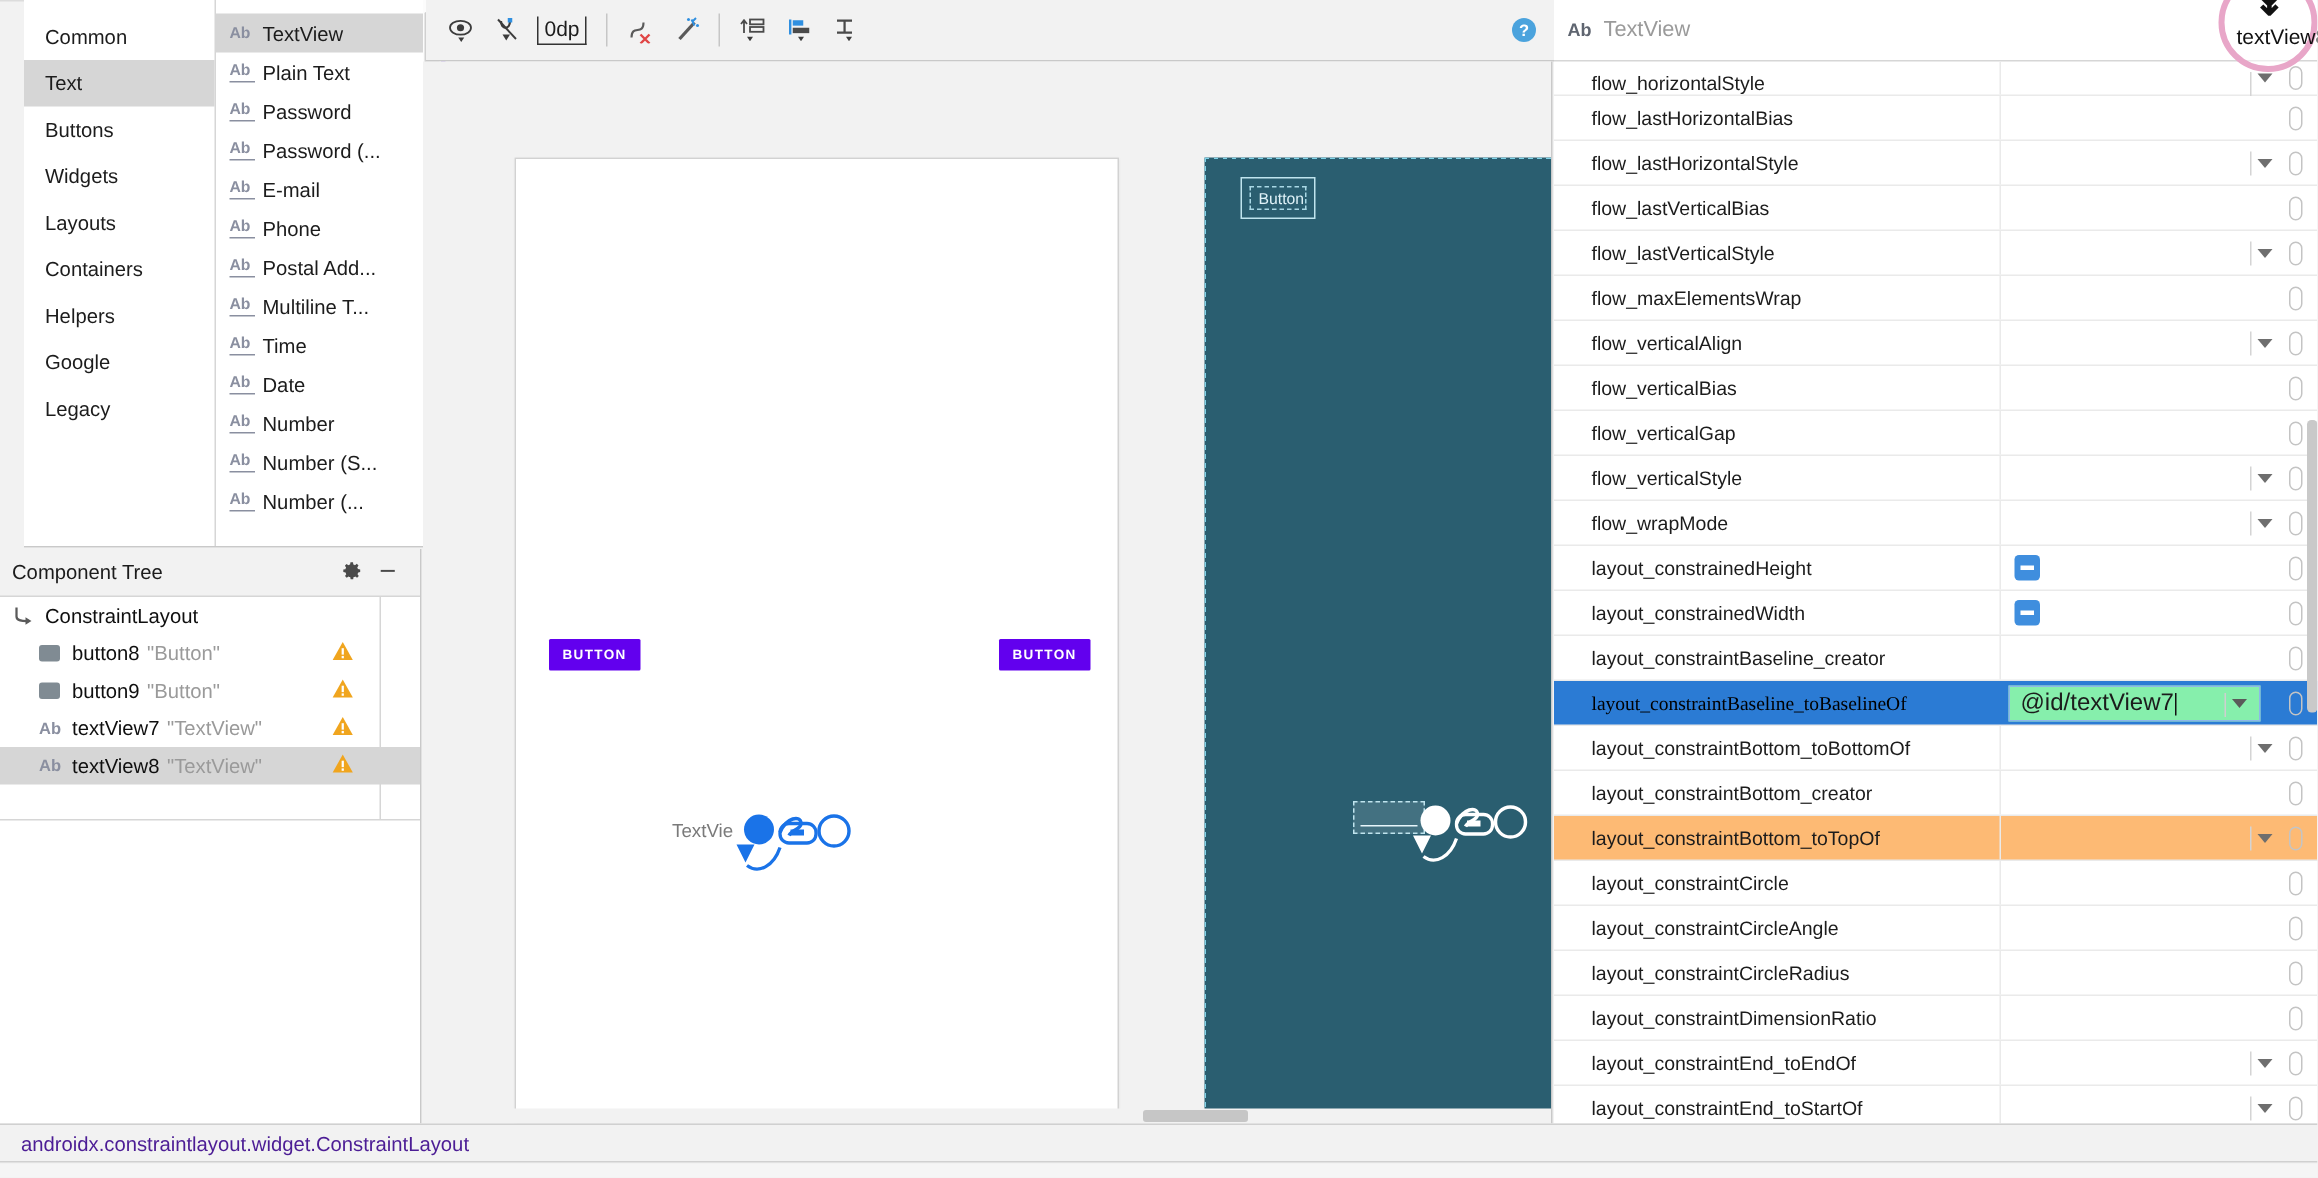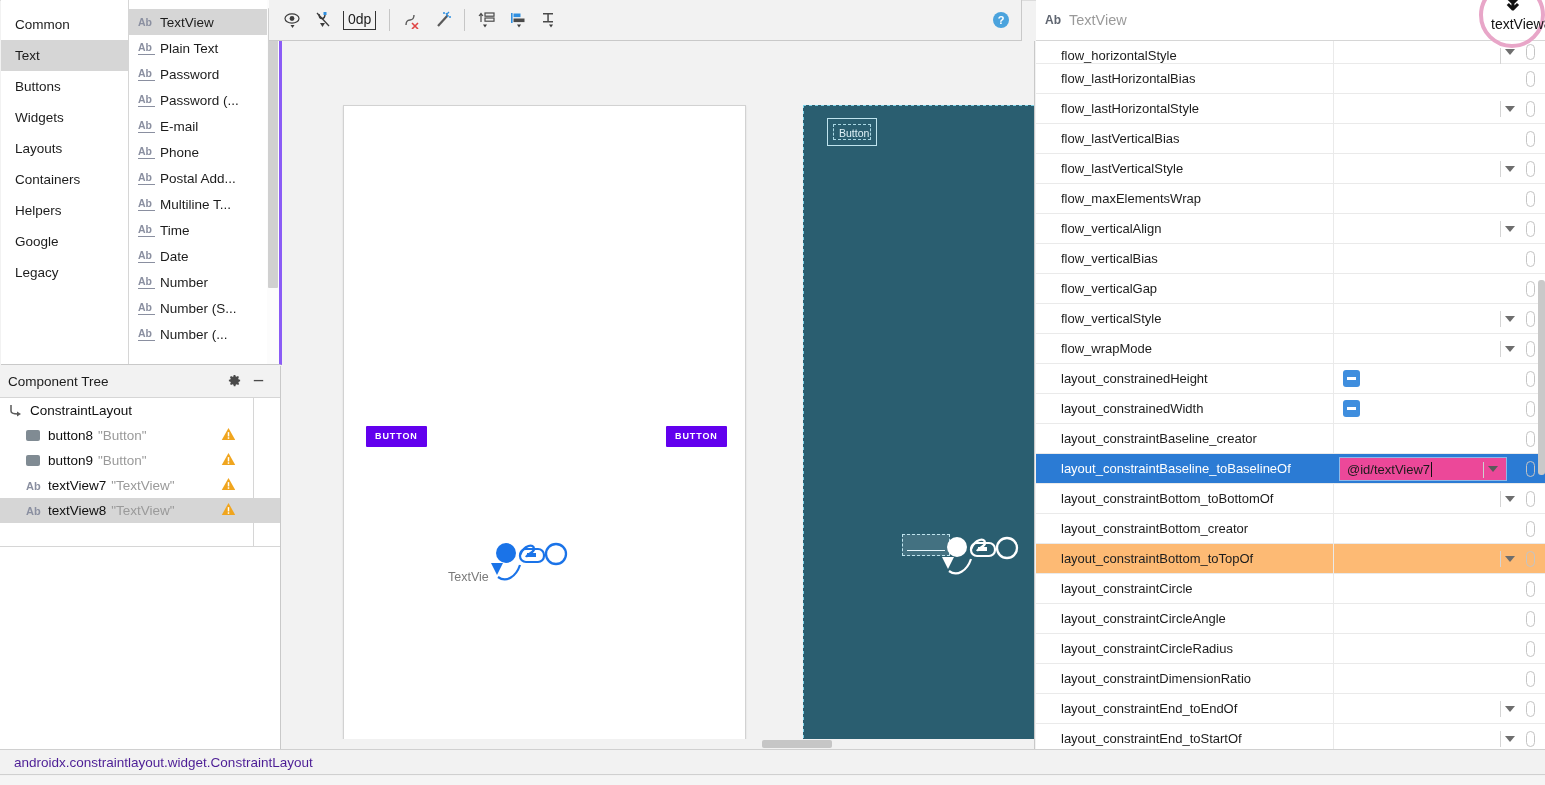--- a/index.html
+++ b/index.html
@@ -10,21 +10,21 @@
     background: #f2f2f2;
     font-family: "Liberation Sans", sans-serif;
     font-size: 13px;
     color: #1d1d1d;
     -webkit-font-smoothing: antialiased;
   }
   #root { position: relative; width: 1545px; height: 785px; }
 
   
   #palette {
-    position: absolute; left: 1px; top: 0; width: 281px; height: 365px;
+    position: absolute; left: 16px; top: 0; width: 281px; height: 365px;
     background: #ffffff;
     border-right: 3px solid #8b5cf6;
     border-bottom: 1px solid #c9c9c9;
     display: flex;
   }
   #palette-categories {
     width: 128px; height: 100%;
     background: #ffffff;
     border-right: 1px solid #d6d6d6;
     padding-top: 9px;
@@ -126,21 +126,21 @@
     padding-left: 14px;
     font-size: 13.5px;
     color: #4c1d95;
   }
   #bottom-strip {
     position:absolute; left:0; top:776px; width:1545px; height:9px; background:#f5f5f5;
   }
 
   
   #editor-toolbar {
-    position: absolute; left: 269px; top: 0; width: 753px; height: 41px;
+    position: absolute; left: 284px; top: 0; width: 753px; height: 41px;
     background: #f2f2f2;
     border-bottom: 1px solid #c9c9c9;
     display: flex; align-items: center;
     padding-left: 8px;
     gap: 0px;
   }
   .tb-btn {
     width: 31px; height: 30px;
     display: flex; align-items: center; justify-content: center;
     cursor: default; position: relative;
@@ -264,21 +264,21 @@
     padding-left: 25px;
     font-size: 13px; color:#1c1c1c; white-space:nowrap;
     overflow:hidden;
   }
   .attr-row .aval {
     flex: 1; height:100%; position:relative;
     border-left: 1px solid #eaeaea;
     display:flex; align-items:center; padding-left: 9px;
   }
   .attr-row.selected { background:#2b7bd4; }
-  .attr-row.selected .aname { color:#ffffff; }
+  .attr-row.selected .aname { color:#000000;font-family:Liberation Serif, serif; }
   .attr-row.selected .aval { border-left-color: transparent; }
   .attr-row.hover { background:#fdba74; }
 
   .chev {
     position:absolute; right: 30px; top: 50%; margin-top: -3px;
     width:0;height:0;border-left:5px solid transparent;border-right:5px solid transparent;
     border-top:6px solid #6e6e6e;
   }
   .chev-div {
     position:absolute; right: 44px; top: 7px; width:1px; height:16px; background:#d4d4d4;
@@ -290,25 +290,25 @@
   }
   .minus-box {
     width: 17px; height: 17px; border-radius: 3px; background:#3f8ede;
     display:flex; align-items:center; justify-content:center;
   }
   .minus-box i { display:block; width: 9px; height: 2.5px; background:#fff; }
 
   .edit-field {
     position:absolute; left: 5px; top: 3px;
     width: 168px; height: 24px;
-    background:#ec4899;
+    background:#86efac;
     border: 1.5px solid #8cb8e8;
     display:flex; align-items:center;
     padding-left: 7px;
-    font-size: 13px; color:#1c1c1c;
+    font-size: 16px; color:#1c1c1c;
   }
   .edit-field .caret {
     display:inline-block; width:1px; height:15px; background:#111; margin-left:1px;
   }
   .edit-chev {
     position:absolute; right: 8px; top: 50%; margin-top:-3px;
     width:0;height:0;border-left:5px solid transparent;border-right:5px solid transparent;
     border-top:6px solid #5a5a5a;
   }
   .edit-chev-div {
@@ -571,21 +571,21 @@
     </div>
     <div id="editor-toolbar-rightborder"></div>
   </div>
 
   <div id="design-area">
 
     <div id="design-device">
       <div class="mat-button" style="left:22px; top:320px;">BUTTON</div>
       <div class="mat-button" style="left:322px; top:320px;">BUTTON</div>
 
-      <div class="tv-design" style="left:104px; top:464px;">TextVie</div>
+      <div class="tv-design" style="left:104px; top:441px;">TextVie</div>
 
       <svg style="position:absolute; left:146px; top:429px;" width="96" height="50" viewBox="0 0 96 50">
         <circle cx="16" cy="18" r="10" fill="#1a73e8"></circle>
         <path d="M30 20 C34 10, 44 8, 44 14 C44 18, 38 18, 36 22" fill="none" stroke="#1a73e8" stroke-width="2.3"></path>
         <rect x="30" y="14" width="24" height="13" rx="6" fill="none" stroke="#1a73e8" stroke-width="2.2"></rect>
         <rect x="37" y="18" width="9" height="4" fill="#1a73e8"></rect>
         <circle cx="66" cy="19" r="10" fill="none" stroke="#1a73e8" stroke-width="2.3"></circle>
         <path d="M8 42 C16 48, 26 42, 30 30" fill="none" stroke="#1a73e8" stroke-width="2.2"></path>
         <path d="M1 28 L13 28 L7 40 Z" fill="#1a73e8"></path>
       </svg>

